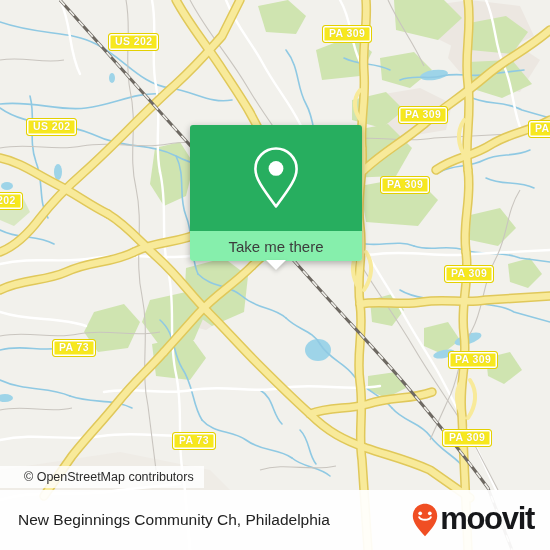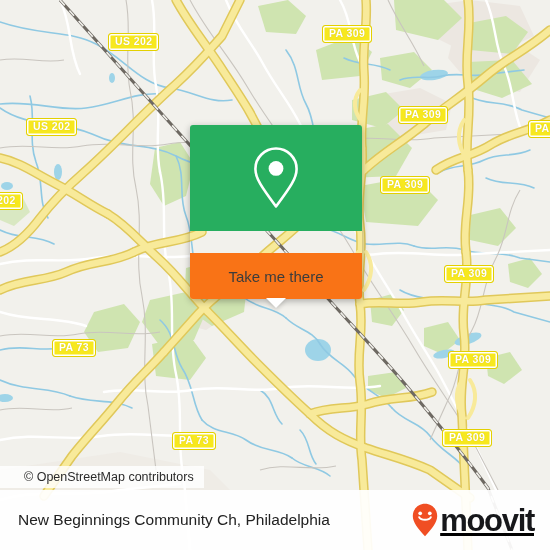--- a/index.html
+++ b/index.html
@@ -56,29 +56,28 @@
   #popup-image {
     height: 106px;
     background: #27ae5f;
     border-radius: 3px 3px 0 0;
     display: flex;
     align-items: center;
     justify-content: center;
   }
   #popup-footer {
     position: relative;
-    height: 46px;
-    background: #f97316;
+    height: 30px;
+    background: #86efac;
     border-radius: 0 0 3px 3px;
     display: flex;
     align-items: center;
     justify-content: center;
     color: #3c3c3c;
     font-size: 15px;
-    margin-top: 22px;
   }
   #popup-tail {
     position: absolute;
     left: 50%;
     bottom: -9px;
     margin-left: -10px;
     width: 0; height: 0;
     border-left: 10px solid transparent;
     border-right: 10px solid transparent;
     border-top: 10px solid #ffffff;
@@ -115,23 +114,22 @@
     box-sizing: border-box;
     gap: 8px;
   }
   #place-title {
     color: #222222;
     font-size: 15.5px;
     white-space: nowrap;
   }
   #moovit-logo {
     display: flex;
-    align-items: center;
+    align-items: flex-start;
     gap: 2px;
-    text-decoration: underline;
   }
   #moovit-wordmark {
     color: #16171a;
     font-size: 31px;
     font-weight: bold;
     letter-spacing: -1.3px;
     line-height: 31px;
   }
 </style>
 </head>

